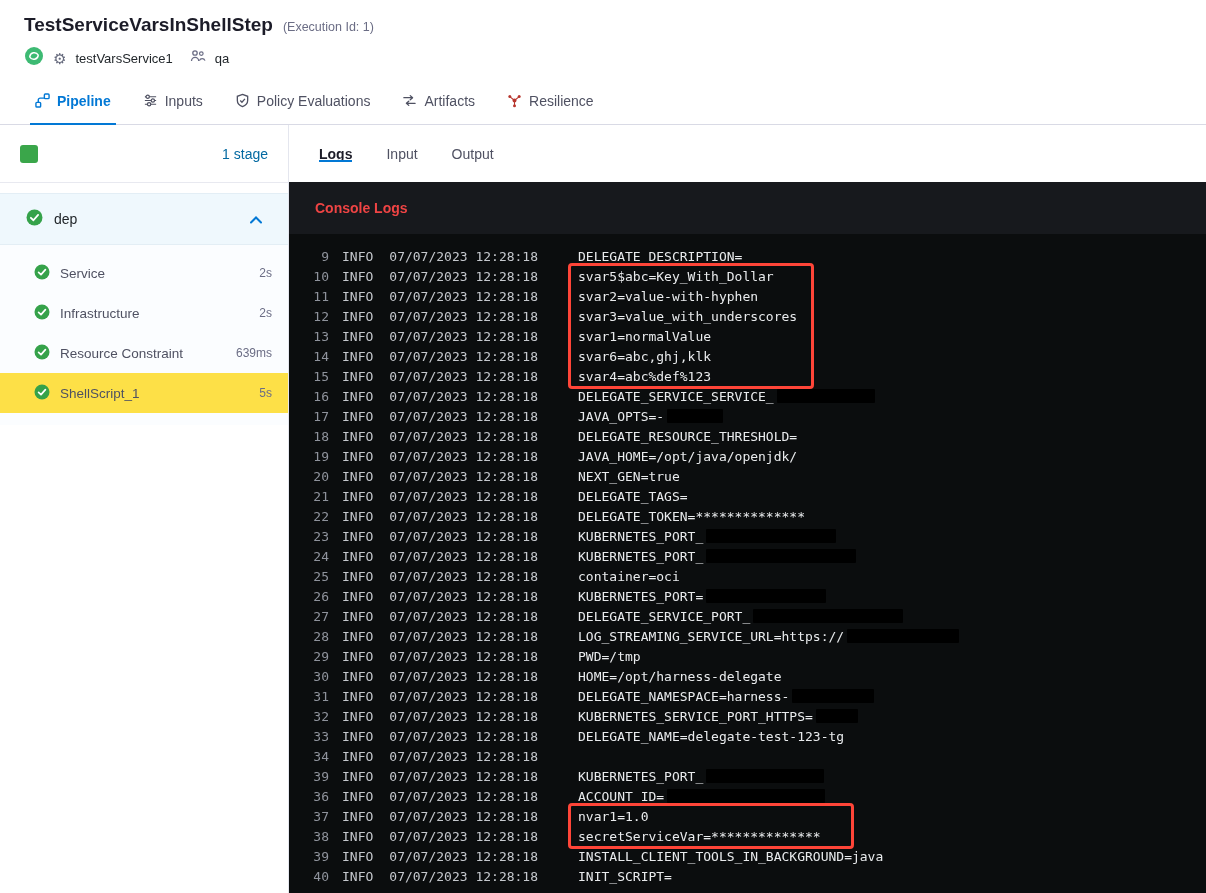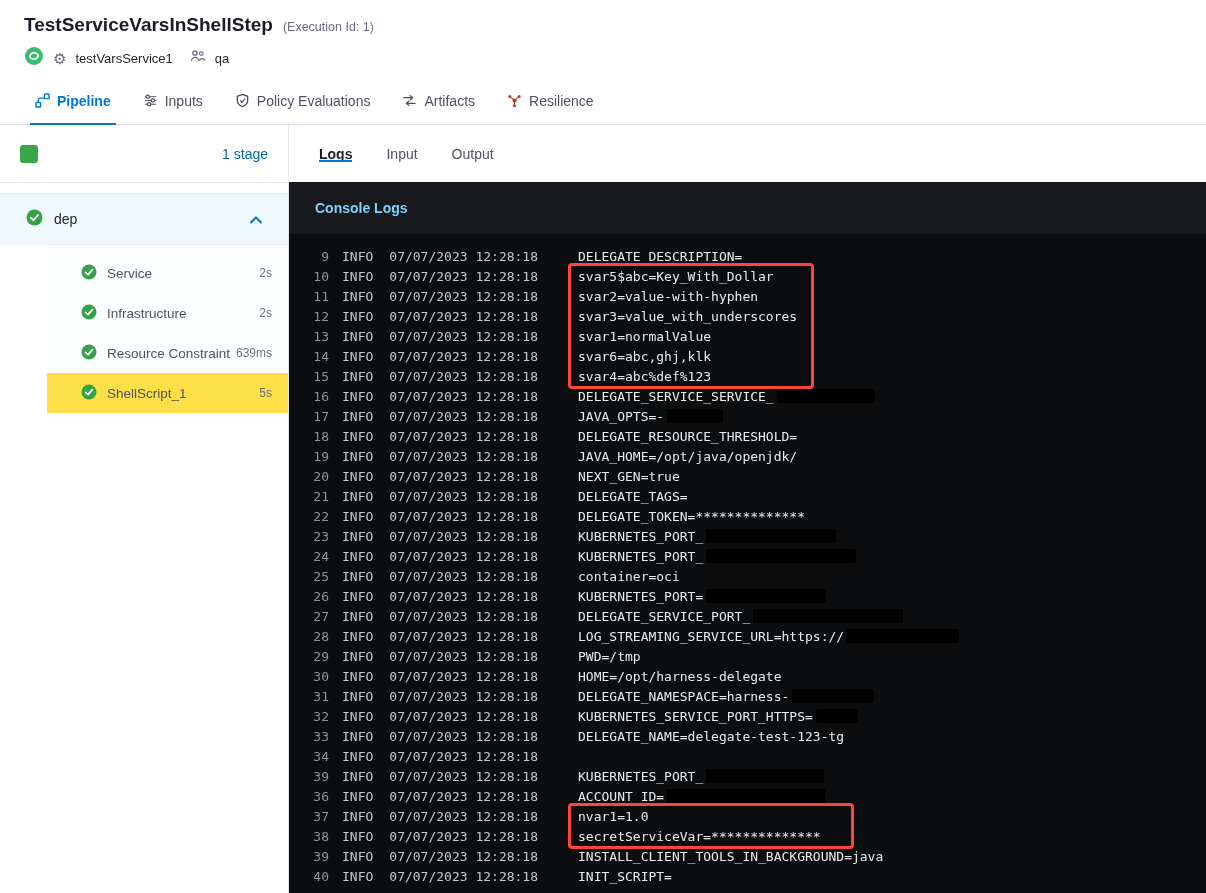--- a/index.html
+++ b/index.html
@@ -30,37 +30,37 @@
   .sidebar { width: 289px; flex: none; background: #fff; border-right: 1px solid #e4e6ee;
              display: flex; flex-direction: column; }
   .stage-summary { height: 58px; display:flex; align-items:center; justify-content:space-between;
                    padding: 0 20px; border-bottom: 1px solid #e8e9f0; }
   .green-square { width:18px; height:18px; border-radius:3px; background:#3aa64a; }
   .stage-count { font-size: 14px; color: #0369a1; }
   .stage-header { margin-top: 10px; height: 52px; display:flex; align-items:center;
                   padding: 0 26px; background:#eff8fd; border-top:1px solid #e3eef5;
                   border-bottom:1px solid #e3eef5; cursor:pointer; }
   .stage-header .name { flex:1; margin-left:11px; font-size:14px; color:#22272b; }
-  .steps { background:#fbfdff; padding: 8px 0 12px; margin-left: 47px; }
+  .steps { background:#fbfdff; padding: 8px 0 12px; }
   .step { height: 40px; display:flex; align-items:center; padding: 0 16px 0 34px;
           font-size: 13.5px; color:#4f5162; cursor:pointer; }
   .step .name { flex:1; margin-left:10px; }
   .step .dur { font-size:12px; color:#6b6d85; }
   .step.selected { background:#fde047; }
   
   .main { flex:1; display:flex; flex-direction:column; min-width:0; }
   .log-tabs { height: 57px; display:flex; align-items:center; gap: 34px;
               padding-left: 30px; background:#fff; }
   .log-tab { font-size:14px; color:#4f5162; position:relative; display:flex;
              align-items:center; cursor:pointer; }
   .log-tab.active { color:#1c1c28; font-weight:700; }
   .log-tab.active::after { content:""; position:absolute; left:0; right:0; bottom:0;
                            height:2px; background:#0278d5; }
   .console-header { height:52px; background:#17191d; display:flex; align-items:center;
-                    padding-left:26px; color:#7dd3fc; font-weight:700; font-size:14px; }
+                    padding-left:26px; color:#ef4444; font-weight:700; font-size:14px; }
   .log-area { flex:1; background:#0b0d0e; position:relative; padding-top:12px;
               font-family:"DejaVu Sans Mono", monospace; font-size:13px; overflow:hidden; }
   .log-row { height:20px; display:flex; align-items:center; white-space:pre; padding-left:14px; }
   .ln  { width:26px; text-align:right; color:#8f939c; flex:none; }
   .lvl { margin-left:13px; color:#c6c9ce; }
   .ts  { margin-left:16px; color:#c6c9ce; }
   .msg { margin-left:40px; color:#e9ebed; display:flex; align-items:center; }
   .linkish { cursor:pointer; }
   .redact { display:inline-block; height:14px; background:#000; border-radius:1px; margin-left:3px; }
   .hl-box { position:absolute; border:3px solid #ff4538; border-radius:4px;

